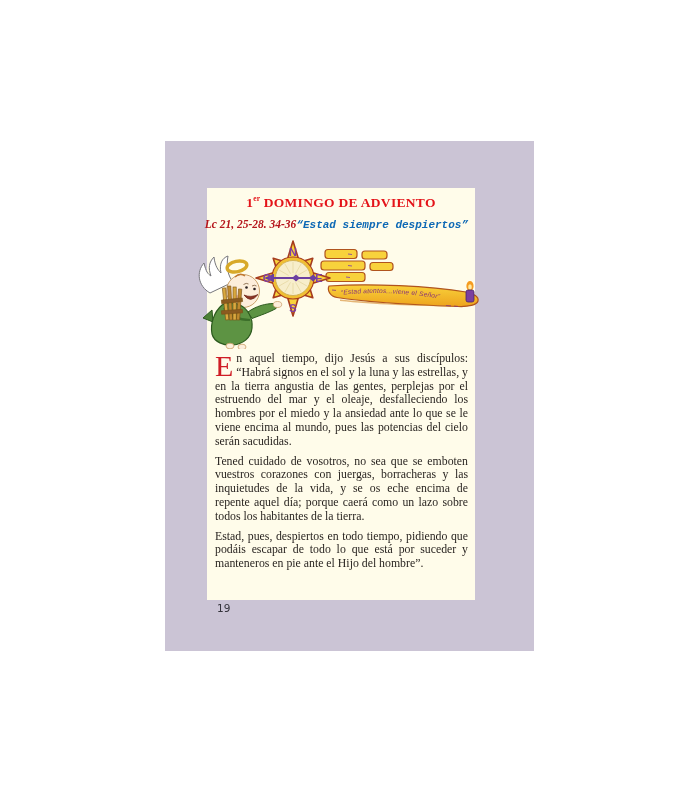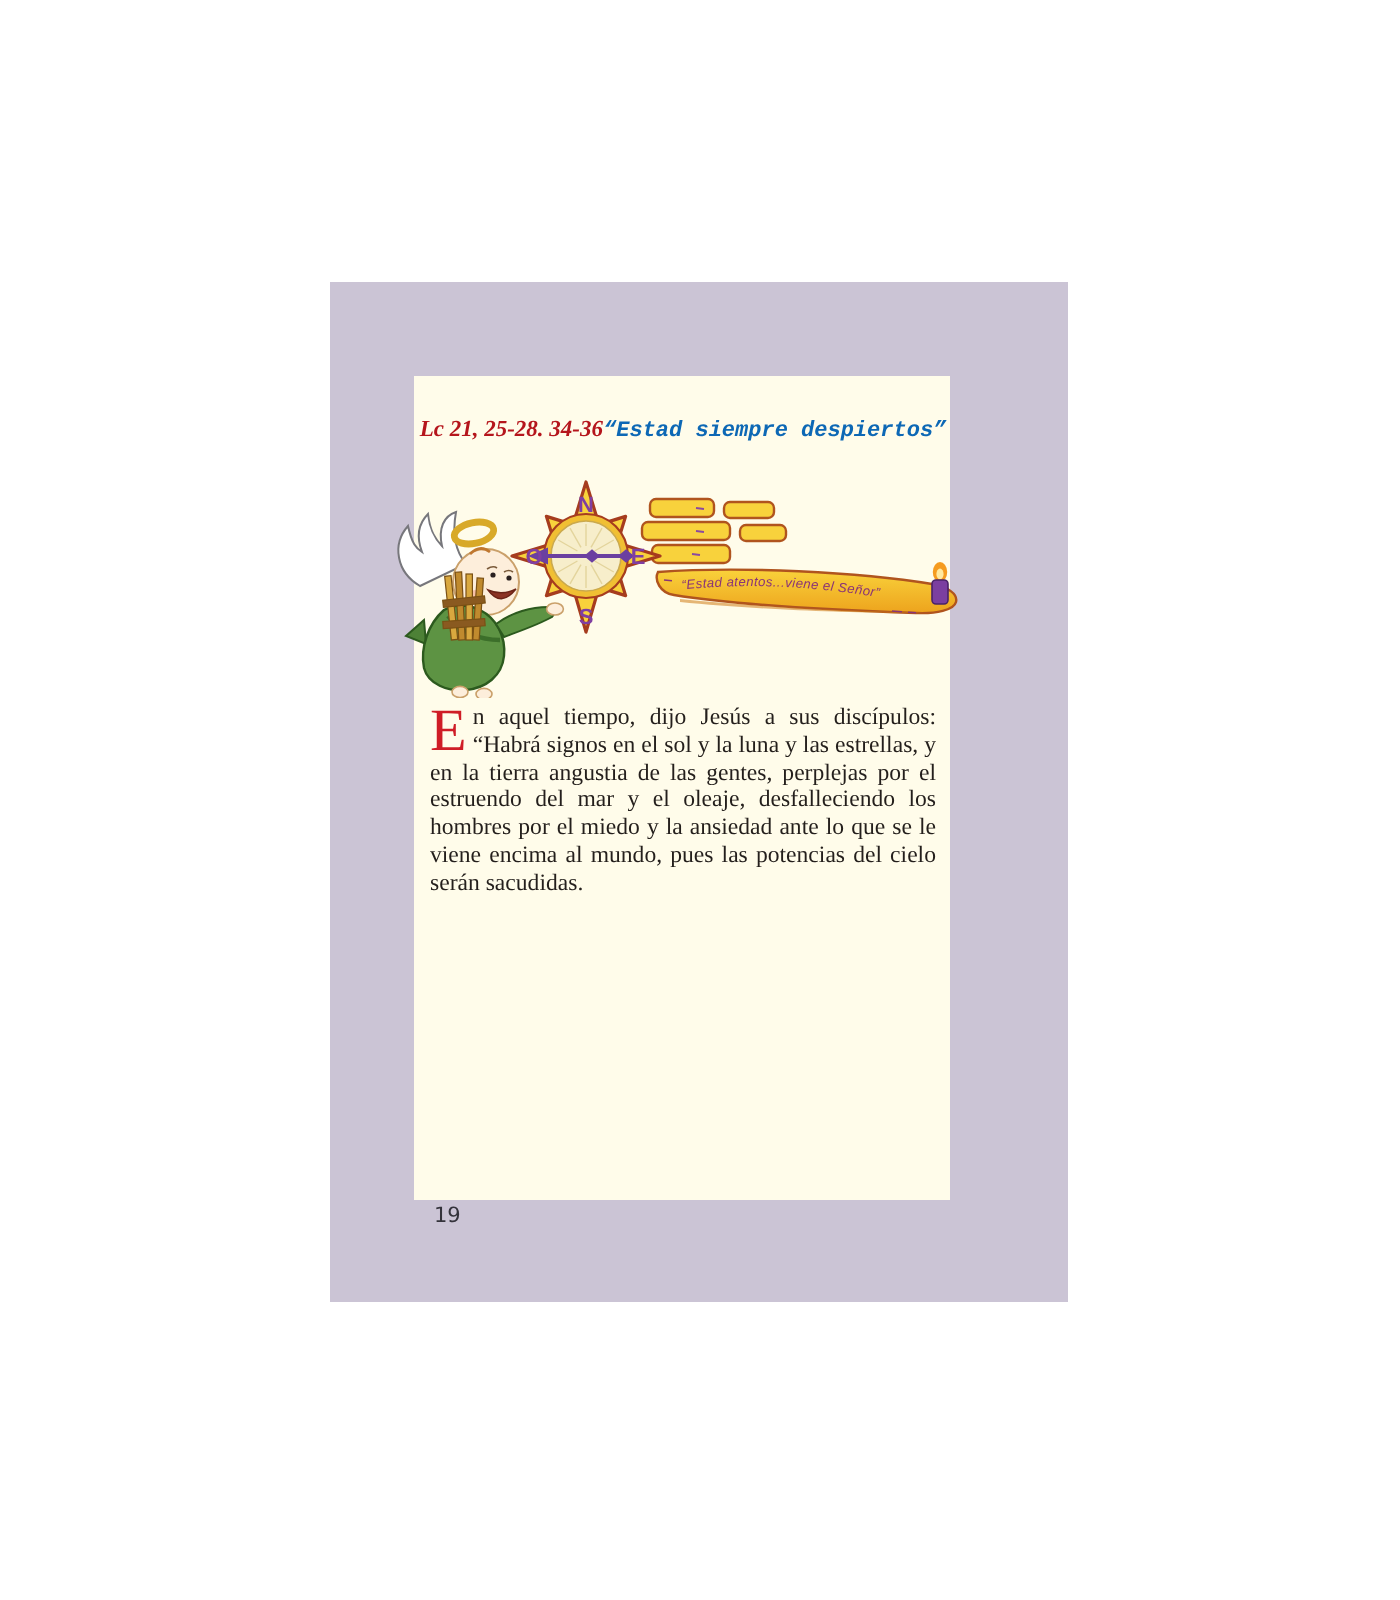--- a/index.html
+++ b/index.html
@@ -15,22 +15,22 @@
     position:absolute;left:42px;top:47px;width:268px;height:412px;
     background:#fffcea;
   }
   .title{
     text-align:center;margin-top:6px;
     font-family:"Liberation Serif", serif;font-weight:bold;
     font-size:13.5px;letter-spacing:.3px;color:#e41319;white-space:nowrap;
   }
   .title sup{font-size:7.5px;vertical-align:6px;letter-spacing:0;}
   .subrow{
-    display:flex;justify-content:center;align-items:baseline;
-    margin:21px 7px 0 8px;
+    display:flex;justify-content:flex-end;align-items:baseline;
+    margin:7px 7px 0 8px;
   }
   .ref{
     font-family:"Liberation Serif", serif;font-style:italic;font-weight:bold;
     font-size:11.5px;color:#b5151c;white-space:nowrap;
   }
   .quote{
     font-family:Liberation Mono, monospace;font-style:italic;font-weight:bold;
     font-size:11px;color:#0d68b5;white-space:nowrap;
   }
   .art{position:absolute;left:-12px;top:45px;width:285px;height:116px;}
@@ -51,20 +51,21 @@
   svg text{font-family:"Liberation Sans", sans-serif;}
   .compassLetter{font-weight:bold;font-size:11px;fill:#7f3fa2;}
   .ribbonText{font-size:6.6px;font-style:italic;fill:#8a3576;letter-spacing:.2px;}
 </style>
 </head>
 <body>
 
 <div class="panel">
   <div class="sheet">
 
+    <div class="title"><span>1</span><sup>er</sup><span> DOMINGO DE ADVIENTO</span></div>
 
     <div class="subrow">
       <span class="ref">Lc 21, 25-28. 34-36</span>
       <span class="quote">“Estad siempre despiertos”</span>
     </div>
 
     <div class="art">
       <svg width="285" height="116" viewBox="195 233 285 116">
         <defs>
           <linearGradient id="ribbonGrad" x1="0" y1="0" x2="0" y2="1">
@@ -160,17 +161,19 @@
                    C 270,312 260,315.5 252,318.5 Z" fill="#5d9343" stroke="#2c5a1e" stroke-width="1"></path>
           <ellipse cx="277.5" cy="304.5" rx="4.2" ry="3" fill="#fdeedb" stroke="#caa06a" stroke-width=".8"></ellipse>
           <ellipse cx="230" cy="346" rx="4" ry="2.8" fill="#fdeedb" stroke="#caa06a" stroke-width=".8"></ellipse>
           <ellipse cx="242" cy="347" rx="4" ry="2.8" fill="#fdeedb" stroke="#caa06a" stroke-width=".8"></ellipse>
         </g>
       </svg>
     </div>
 
     <div class="bodytext">
       <p><span class="dropcap">E</span><span>n aquel tiempo, dijo Jesús a sus discípulos: “Habrá signos en el sol y la luna y las estrellas, y en la tierra angustia de las gentes, perplejas por el estruendo del mar y el oleaje, desfalleciendo los hombres por el miedo y la ansiedad ante lo que se le viene encima al mundo, pues las potencias del cielo serán sacudidas.</span></p>
+      <p>Tened cuidado de vosotros, no sea que se emboten vuestros corazones con juergas, borracheras y las inquietudes de la vida, y se os eche encima de repente aquel día; porque caerá como un lazo sobre todos los habitantes de la tierra.</p>
+      <p>Estad, pues, despiertos en todo tiempo, pidiendo que podáis escapar de todo lo que está por suceder y manteneros en pie ante el Hijo del hombre”.</p>
     </div>
   </div>
 
   <div class="pagenum">19</div>
 </div>
 
 </body></html>

